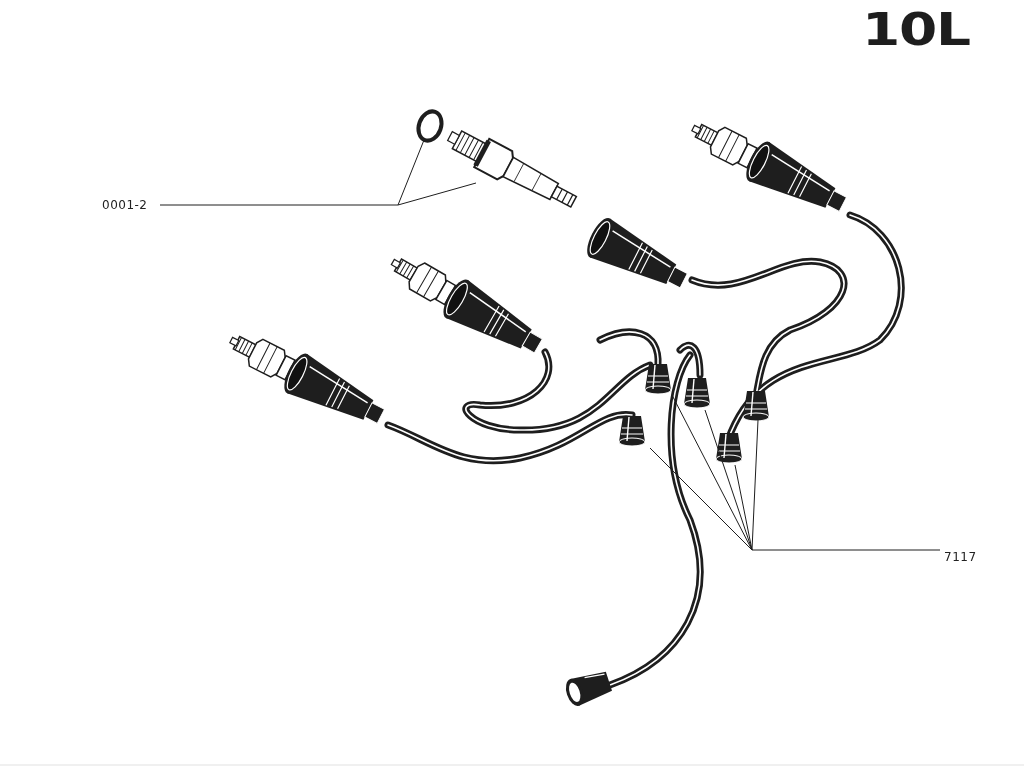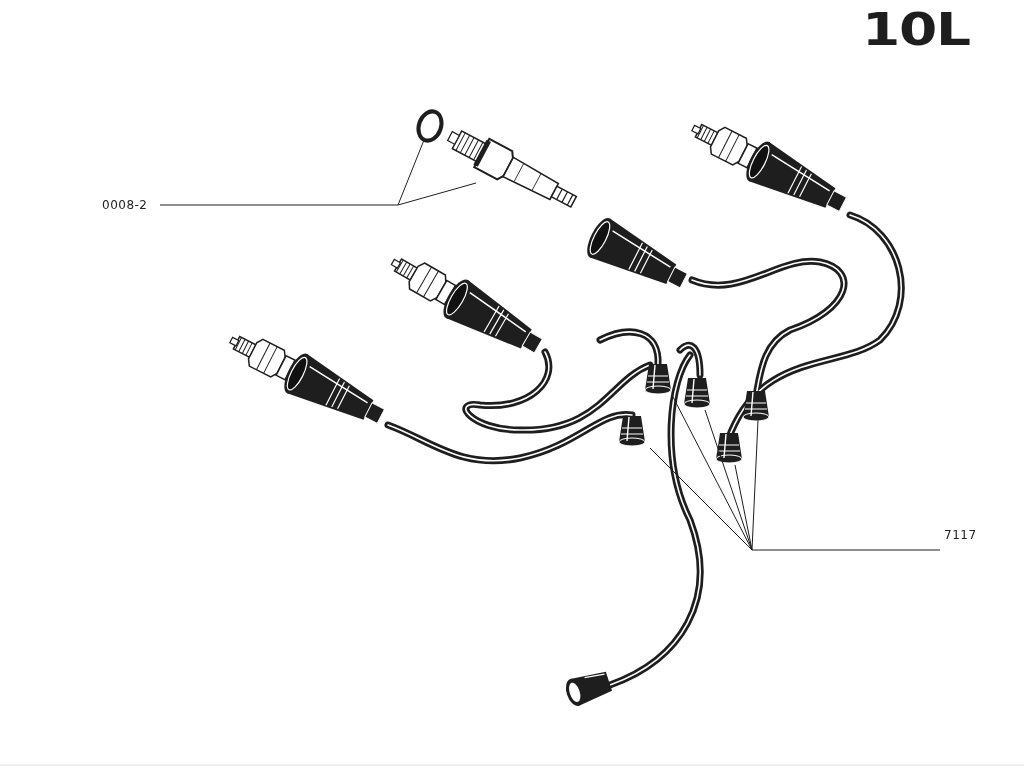--- a/index.html
+++ b/index.html
@@ -1,29 +1,29 @@
 <!DOCTYPE html>
 <html><head>
 <meta charset="utf-8">
 <style>
   html, body { margin:0; padding:0; background:#ffffff; }
   body { width:1024px; height:768px; position:relative; overflow:hidden; font-family:"DejaVu Sans", sans-serif; }
   .page-code { position:absolute; top:8px; left:862px; font-family:"DejaVu Sans", sans-serif; font-weight:900; font-size:44px; letter-spacing:-1px; color:#1e1e1e; line-height:1; transform:scaleX(1.25); transform-origin:left top; }
   .callout { position:absolute; font-family:"DejaVu Sans", sans-serif; font-size:12px; color:#222; letter-spacing:0.5px; }
   .callout-0001 { top:198px; left:102px; }
-  .callout-7117 { top:528px; left:944px; }
+  .callout-7117 { top:550px; left:944px; }
   svg.drawing { position:absolute; left:0; top:0; }
   .bottom-edge { position:absolute; left:0; bottom:2px; width:1024px; height:2px; background:#f0f0f0; }
 </style>
 </head>
 <body>
 
 <div class="page-code">10L</div>
 
-<div class="callout callout-0001">0008-2</div>
+<div class="callout callout-0001">0001-2</div>
 <div class="callout callout-7117">7117</div>
 
 <svg class="drawing" width="1024" height="768" viewBox="0 0 1024 768">
   <defs>
     <g id="boot">
 
       <ellipse cx="0" cy="0" rx="9" ry="22" fill="#1e1e1e"></ellipse>
       <path d="M0,-22 L80,-11 L80,11 L0,22 Z" fill="#1e1e1e"></path>
       <ellipse cx="0" cy="0" rx="6" ry="18" fill="#111" stroke="#fff" stroke-width="1.2"></ellipse>
       <path d="M8,-12 L76,-6" stroke="#fff" stroke-width="1.5" fill="none"></path>

